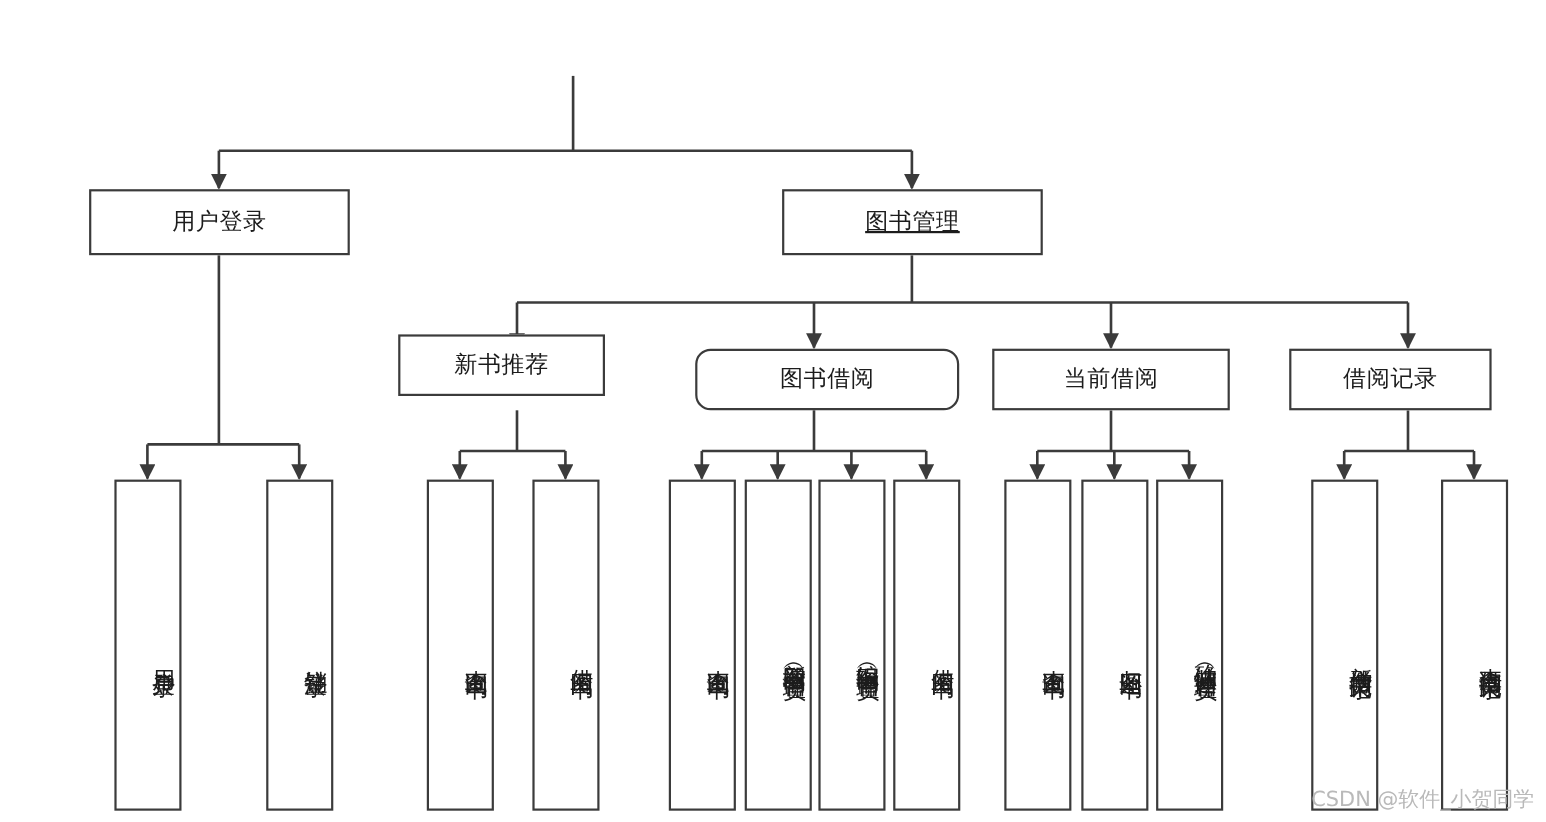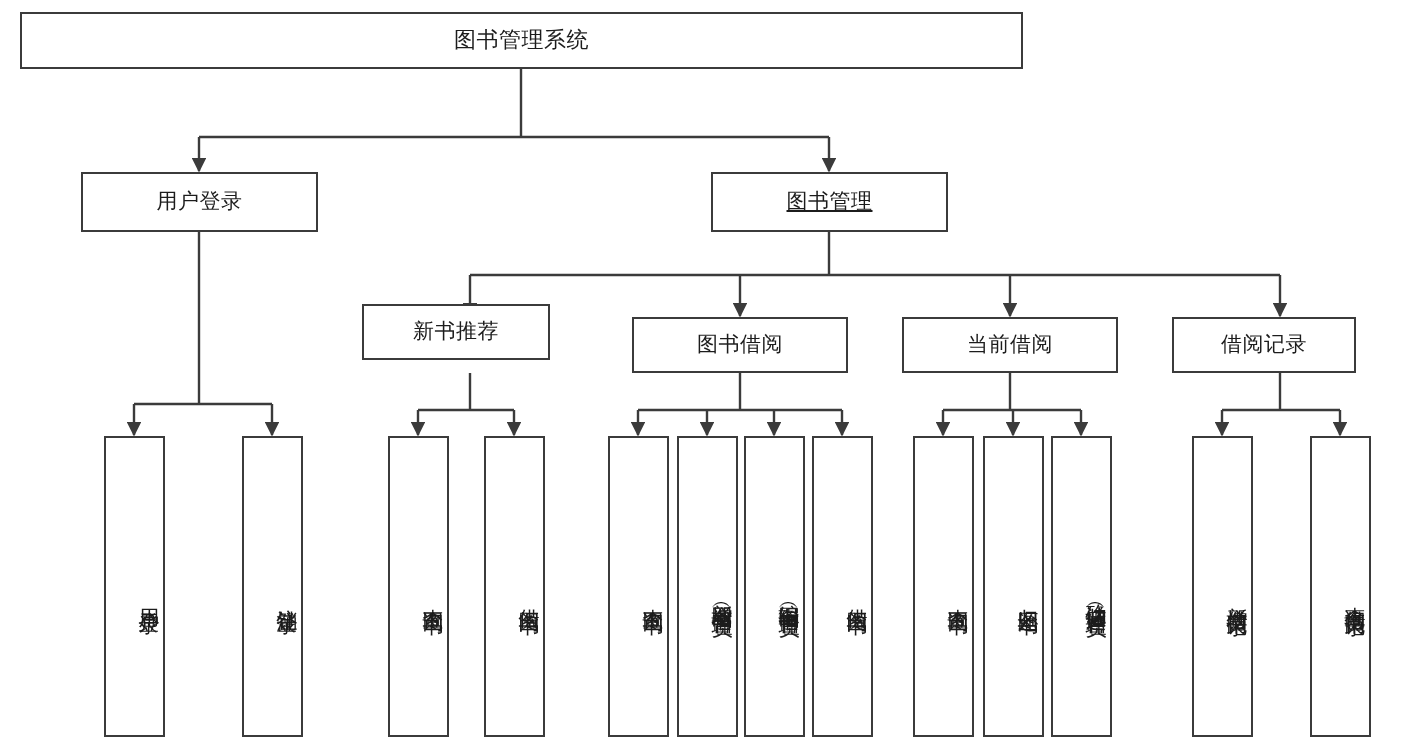--- a/index.html
+++ b/index.html
@@ -112,37 +112,34 @@
         <path d="M 943 410 L 943 435" marker-end="url(#arrow)"></path>
         <path d="M 1013 410 L 1013 435" marker-end="url(#arrow)"></path>
         <path d="M 1081 410 L 1081 435" marker-end="url(#arrow)"></path>
         <path d="M 1280 373 L 1280 410"></path>
         <path d="M 1222 410 L 1340 410"></path>
         <path d="M 1222 410 L 1222 435" marker-end="url(#arrow)"></path>
         <path d="M 1340 410 L 1340 435" marker-end="url(#arrow)"></path>
       </g>
   </svg>
 
-  <div class="node node-h node-root" id="n-root" style="left: 20px; top: 12px; width: 1003px; height: 57px;">
-    <span>图书管理系统</span>
-  </div>
 
   <div id="level2-layer">
       <div class="node node-h" style="left: 81px; top: 172px; width: 237px; height: 60px;">
         <span>用户登录</span>
       </div>
       <div class="node node-h" style="left: 711px; top: 172px; width: 237px; height: 60px; text-decoration: underline;">
         <span>图书管理</span>
       </div>
     </div>
   <div id="level3-layer">
       <div class="node node-h" style="left: 362px; top: 304px; width: 188px; height: 56px;">
         <span>新书推荐</span>
       </div>
-      <div class="node node-h" style="left: 632px; top: 317px; width: 216px; height: 56px;">
+      <div class="node node-h" style="left: 632px; top: 317px; width: 240px; height: 56px; border-radius: 14px;">
         <span>图书借阅</span>
       </div>
       <div class="node node-h" style="left: 902px; top: 317px; width: 216px; height: 56px;">
         <span>当前借阅</span>
       </div>
       <div class="node node-h" style="left: 1172px; top: 317px; width: 184px; height: 56px;">
         <span>借阅记录</span>
       </div>
     </div>
   <div id="leaf-layer">
@@ -180,13 +177,14 @@
         <span class="vlabel">确认归还（管理员）</span>
       </div>
       <div class="node node-v" style="left: 1192px; top: 436px; width: 61px; height: 301px;">
         <span class="vlabel">新增借阅记录</span>
       </div>
       <div class="node node-v" style="left: 1310px; top: 436px; width: 61px; height: 301px;">
         <span class="vlabel">查询借阅记录</span>
       </div>
     </div>
 
+  <div class="watermark" style="left:1192px; top:714px;">CSDN @软件_小贺同学</div>
 </div>
 
 </body></html>

